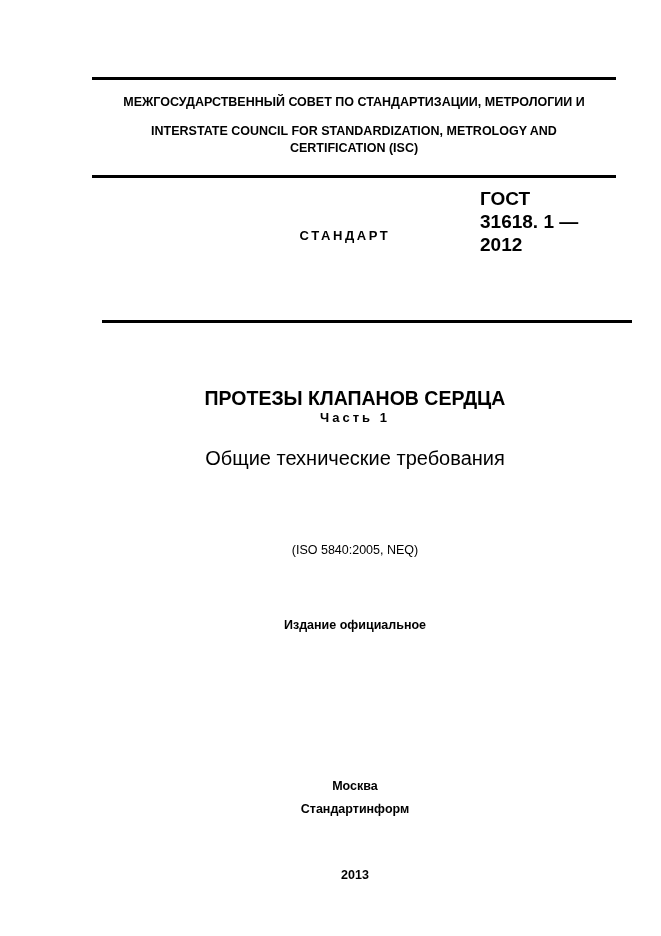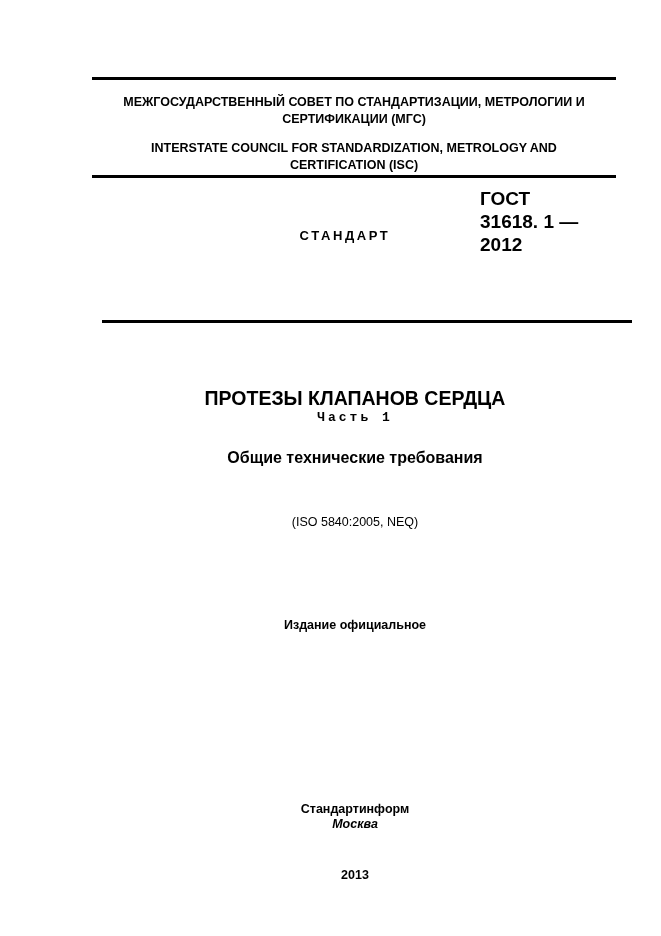--- a/index.html
+++ b/index.html
@@ -42,46 +42,45 @@
     .std-label {
       font-weight: bold;
       font-size: 13px;
       letter-spacing: 2.6px;
     }
     .title {
       font-weight: bold;
       font-size: 19.5px;
     }
     .part {
-      font-family: Liberation Mono, monospace;
+      font-family: Liberation Sans, sans-serif;
       font-weight: bold;
       font-size: 13px;
       letter-spacing: 3px;
     }
     .subtitle {
-      font-weight: bold;
-      font-size: 16px;
+      font-weight: normal;
+      font-size: 20px;
       line-height: 20px;
     }
     .iso {
       font-size: 12.5px;
     }
     .edition, .city, .publisher, .year {
       font-weight: bold;
       font-size: 12.5px;
     }
   </style>
 </head>
 <body>
 
 <div class="rule" style="left:92px; top:77px; width:524px;"></div>
 
 <div class="center-block hdr-text" style="left:92px; top:94px; width:524px;">
   <div>МЕЖГОСУДАРСТВЕННЫЙ СОВЕТ ПО СТАНДАРТИЗАЦИИ, МЕТРОЛОГИИ И</div>
-  <div>СЕРТИФИКАЦИИ (МГС)</div>
   <div style="height:12px;"></div>
   <div>INTERSTATE COUNCIL FOR STANDARDIZATION, METROLOGY AND</div>
   <div>CERTIFICATION (ISC)</div>
 </div>
 
 <div class="rule" style="left:92px; top:175px; width:524px;"></div>
 
 <div class="center-block std-label" style="left:200px; top:228px; width:290px;">
   <div>СТАНДАРТ</div>
 </div>
@@ -95,19 +94,19 @@
 <div class="rule" style="left:102px; top:320px; width:530px;"></div>
 
 <div class="center-block title" style="left:150px; top:364px; width:410px;margin-top:23px;">ПРОТЕЗЫ КЛАПАНОВ СЕРДЦА</div>
 
 <div class="center-block part" style="left:250px; top:410px; width:210px;">Часть 1</div>
 
 <div class="center-block subtitle" style="left:150px; top:448px; width:410px;">
   <div>Общие технические требования</div>
 </div>
 
-<div class="center-block iso" style="left:230px; top:515px; width:250px;">(ISO 5840:2005, NEQ)</div>
+<div class="center-block iso" style="left:230px; top:543px; width:250px;">(ISO 5840:2005, NEQ)</div>
 
 <div class="center-block edition" style="left:230px; top:618px; width:250px;text-align:center;">Издание официальное</div>
 
-<div class="center-block city" style="left:230px; top:817px; width:250px;font-style:italic;">Москва</div>
+<div class="center-block city" style="left:230px; top:779px; width:250px;">Москва</div>
 <div class="center-block publisher" style="left:230px; top:802px; width:250px;">Стандартинформ</div>
 <div class="center-block year" style="left:230px; top:868px; width:250px;">2013</div>
 
 </body></html>

